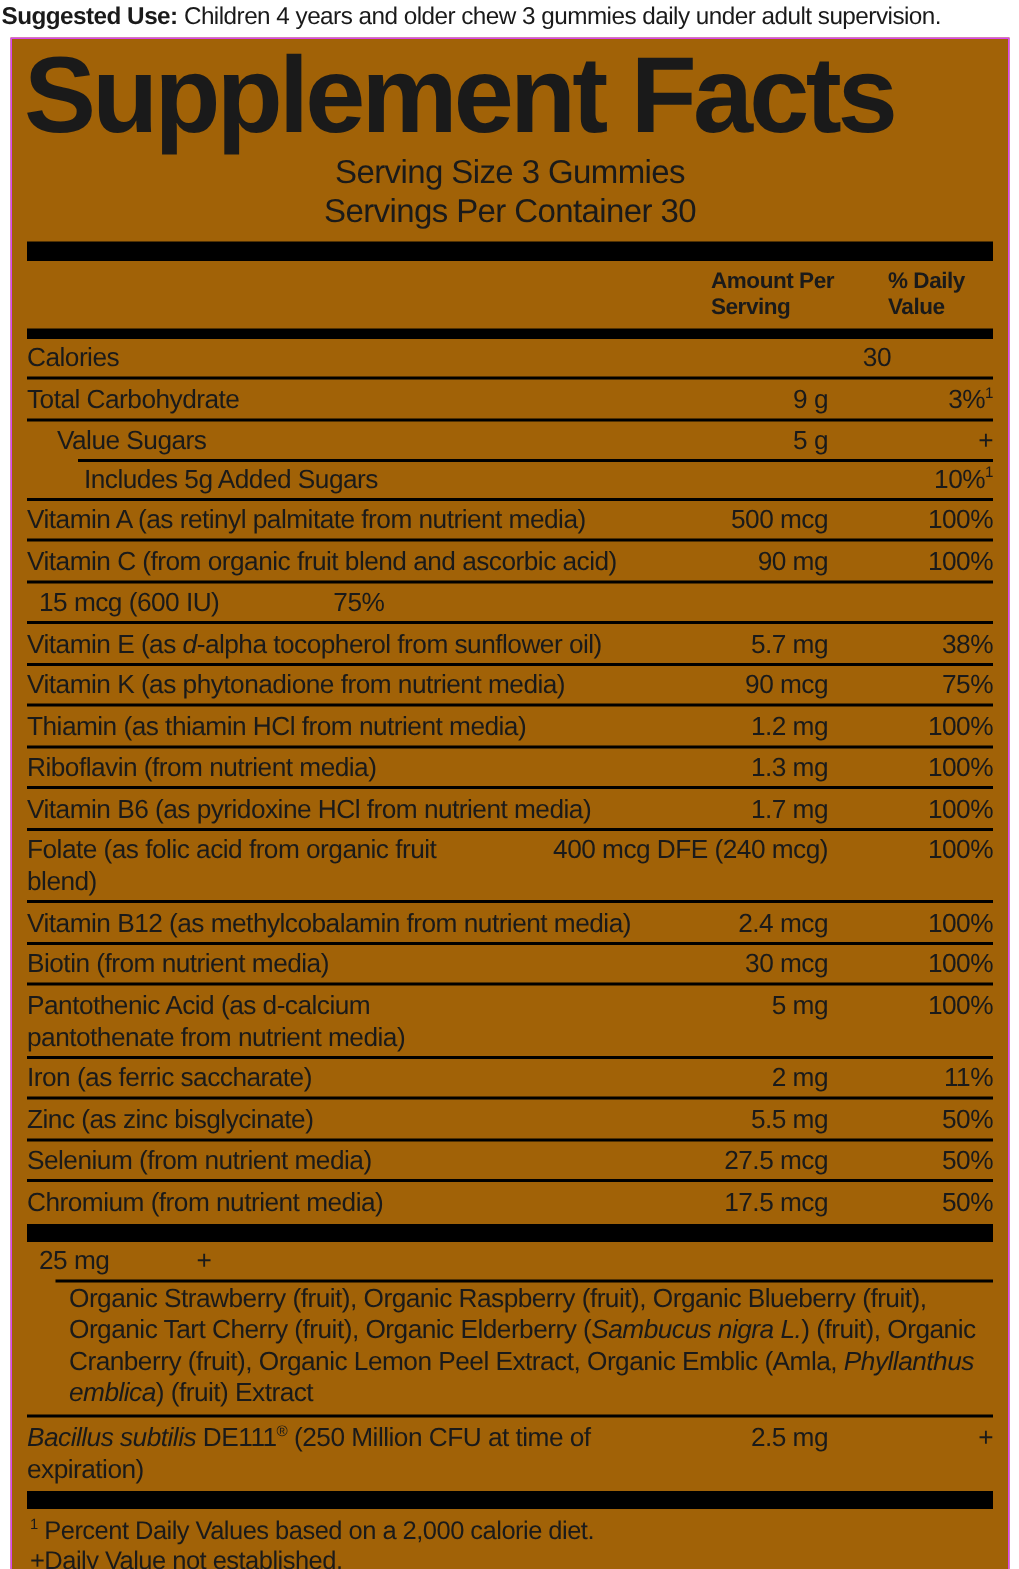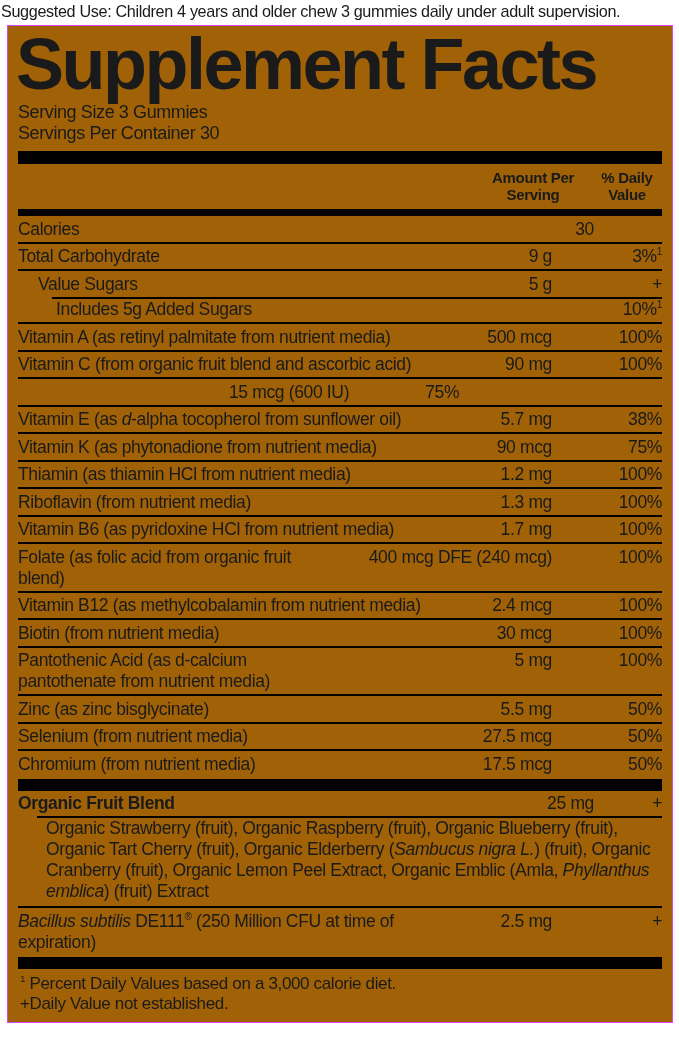--- a/index.html
+++ b/index.html
@@ -3,63 +3,62 @@
 <meta charset="utf-8">
 <style>
   html,body{margin:0;padding:0;}
   body{
     width:679px;height:1046px;overflow:hidden;
     background:#ffffff;color:#1a1a1a;
     font-family:"Liberation Sans",sans-serif;
     -webkit-font-smoothing:antialiased;
   }
   sup{font-size:0.58em;vertical-align:super;line-height:0;}
-  .b{font-weight:normal;margin-top:36px;}
+  .b{font-weight:bold;margin-top:36px;}
   .i{font-style:italic;}
 
   
   .suggested{
     font-size:16.2px;letter-spacing:-0.35px;
     padding:2px 1px 3px 1px;white-space:nowrap;
   }
 
   
   .facts-box{
     margin:1px 6px 4px 7px;
     border:1px solid #d946ef;
     padding:2px 10px 6px 10px;
     background:#a16207;
   }
   .facts-title{
     font-size:72px;font-weight:bold;letter-spacing:-2.5px;
     line-height:1.0;margin:0 0 2px -2px;white-space:nowrap;
   }
-  .serving-line{font-size:18px;letter-spacing:-0.4px;line-height:1.18;}
+  .serving-line{font-size:22px;letter-spacing:-0.4px;line-height:1.18;text-align:center;}
 
   .bar{background:#000;}
   .bar-thick{height:13px;margin-top:7px;}
   .bar-mid{height:7px;}
   .bar-section{height:12px;margin-top:2px;}
 
   
   .col-headers{
     display:flex;justify-content:flex-end;
     font-size:15px;font-weight:bold;line-height:1.12;
-    letter-spacing:-0.3px;text-align:center;
+    letter-spacing:-0.3px;
     padding:6px 0 5px 0;
   }
   .col-amount-header{width:118px;}
   .col-dv-header{width:70px;}
 
   
   .row{
     display:flex;align-items:flex-start;position:relative;
     font-size:17.5px;letter-spacing:-0.35px;line-height:1.2;
     padding:2.5px 0 2px 0;
-    justify-content:center;
   }
   .row .lbl{flex:1;min-width:0;}
   .row .amt{white-space:nowrap;text-align:right;padding-left:8px;}
   .row .dv{width:62px;white-space:nowrap;text-align:right;padding-left:6px;}
   .row.ind1 .lbl{padding-left:20px;}
   .row.ind2 .lbl{padding-left:38px;}
   .row.bold-row .lbl{font-weight:bold;}
   .sep-full{border-top:2px solid #000;gap:42px;}
   .sep-ind20::before,.sep-ind34::before{
     content:"";position:absolute;top:0;right:0;height:2px;background:#000;
@@ -164,46 +163,50 @@
         <div class="lbl"><span>Biotin (from nutrient media)</span></div>
         <div class="amt">30 mcg</div>
         <div class="dv"><span>100%</span></div>
       </div>
       <div class="row sep-full">
         <div class="lbl"><span>Pantothenic Acid (as d-calcium</span><br><span>pantothenate from nutrient media)</span></div>
         <div class="amt">5 mg</div>
         <div class="dv"><span>100%</span></div>
       </div>
       <div class="row sep-full">
+        <div class="lbl"><span>Iron (as ferric saccharate)</span></div>
+        <div class="amt">2 mg</div>
+        <div class="dv"><span>11%</span></div>
+      </div>
+      <div class="row sep-full">
         <div class="lbl"><span>Zinc (as zinc bisglycinate)</span></div>
         <div class="amt">5.5 mg</div>
         <div class="dv"><span>50%</span></div>
       </div>
       <div class="row sep-full">
         <div class="lbl"><span>Selenium (from nutrient media)</span></div>
         <div class="amt">27.5 mcg</div>
         <div class="dv"><span>50%</span></div>
       </div>
       <div class="row sep-full">
         <div class="lbl"><span>Chromium (from nutrient media)</span></div>
         <div class="amt">17.5 mcg</div>
         <div class="dv"><span>50%</span></div>
       </div>
       <div class="bar bar-section"></div>
       <div class="row bold-row">
-        <div class="lbl"><span>Organic Fruit Blend</span></div>
         <div class="amt">25 mg</div>
         <div class="dv"><span>+</span></div>
       </div>
       <div class="row sep-ind20 desc"><span>Organic Strawberry (fruit), Organic Raspberry (fruit), Organic Blueberry (fruit), Organic Tart Cherry (fruit), Organic Elderberry (</span><span class="i">Sambucus nigra L.</span><span>) (fruit), Organic Cranberry (fruit), Organic Lemon Peel Extract, Organic Emblic (Amla, </span><span class="i">Phyllanthus emblica</span><span>) (fruit) Extract</span></div>
       <div class="row sep-full">
         <div class="lbl"><span class="i">Bacillus subtilis</span><span> DE111</span><sup>®</sup><span> (250 Million CFU at time of expiration)</span></div>
         <div class="amt">2.5 mg</div>
         <div class="dv"><span>+</span></div>
       </div>
       <div class="bar bar-section"></div>
     </div>
 
   <div class="footnotes" id="footnotes">
-      <div><sup>1</sup><span> Percent Daily Values based on a 3,000 calorie diet.</span></div>
+      <div><sup>1</sup><span> Percent Daily Values based on a 2,000 calorie diet.</span></div>
       <div><span>+Daily Value not established.</span></div>
     </div>
 </div>
 
 </body></html>

